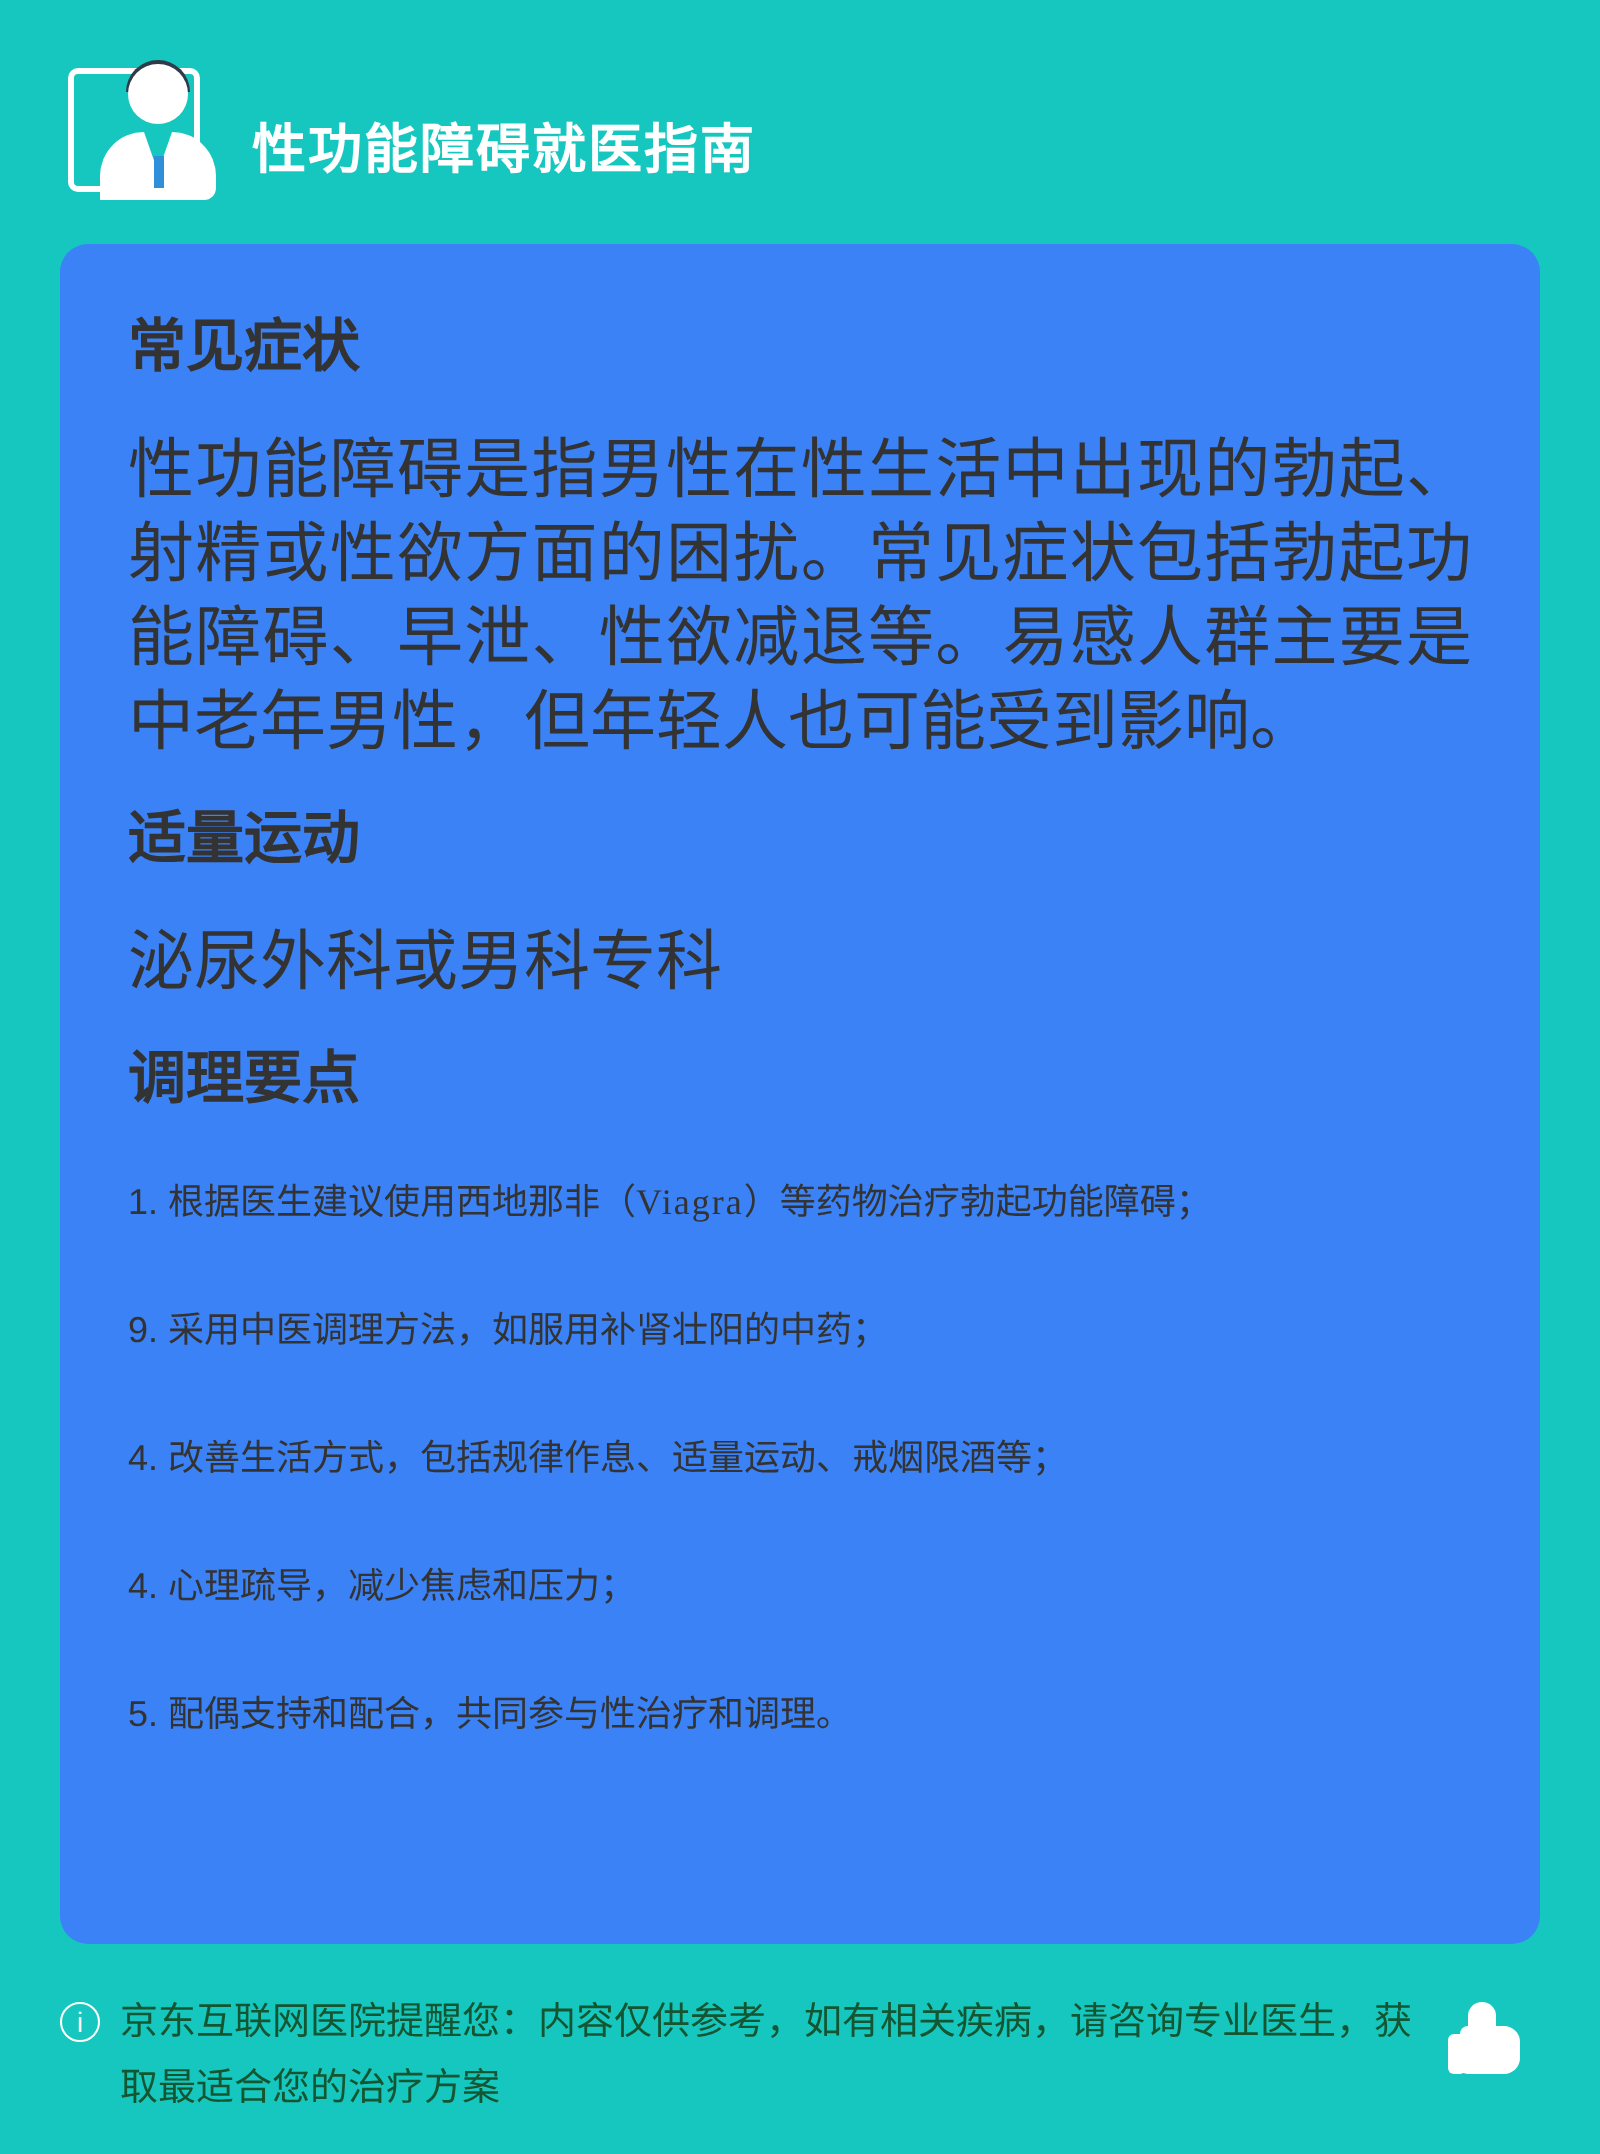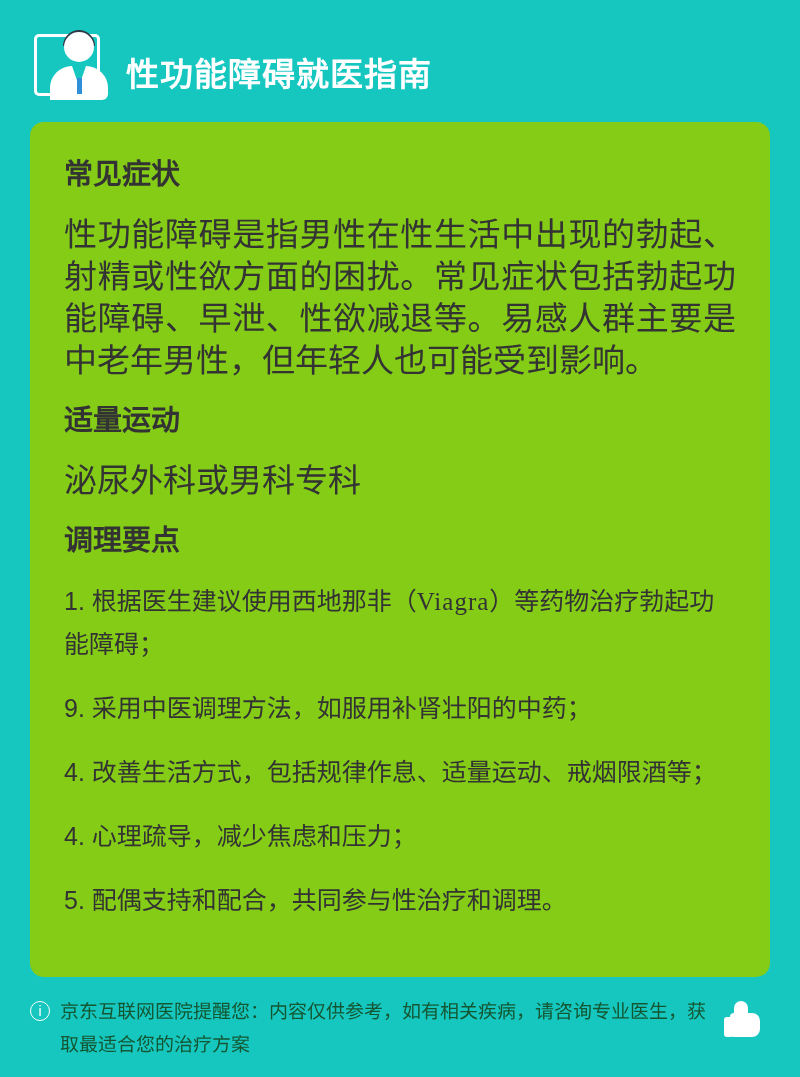--- a/index.html
+++ b/index.html
@@ -75,29 +75,29 @@
     clip-path: polygon(0 0, 100% 0, 50% 100%);
   }
   .doctor-avatar .tie {
     position: absolute;
     left: 43px; top: 52px;
     width: 5px; height: 16px;
     background: #2f8fd8;
   }
   .title {
     color: #ffffff;
-    font-size: 33px;
+    font-size: 27px;
     font-weight: bold;
     line-height: 46px;
     margin: 26px 0 0 0;
     letter-spacing: 1px;
   }
   
   .card {
-    background: #84cc16;
+    background: #3b82f6;
     border-radius: 14px;
     padding: 30px 34px 34px 34px;
     box-sizing: border-box;
     width: 740px;
     min-height: 850px;
   }
   h2.section-title {
     font-size: 29px;
     font-weight: bold;
     color: #333333;
@@ -113,21 +113,21 @@
     line-height: 42px;
     margin: 0 0 16px 0;
     text-align: justify;
   }
   ol.tips {
     list-style: none;
     margin: 0;
     padding: 0;
   }
   ol.tips li {
-    font-size: 25px;
+    font-size: 18px;
     color: #333333;
     line-height: 42px;
     margin: 0 0 22px 0;
   }
   .latin {
     font-family: "Liberation Serif", "DejaVu Serif", serif;
     letter-spacing: 1px;
   }
   
   .footer {

